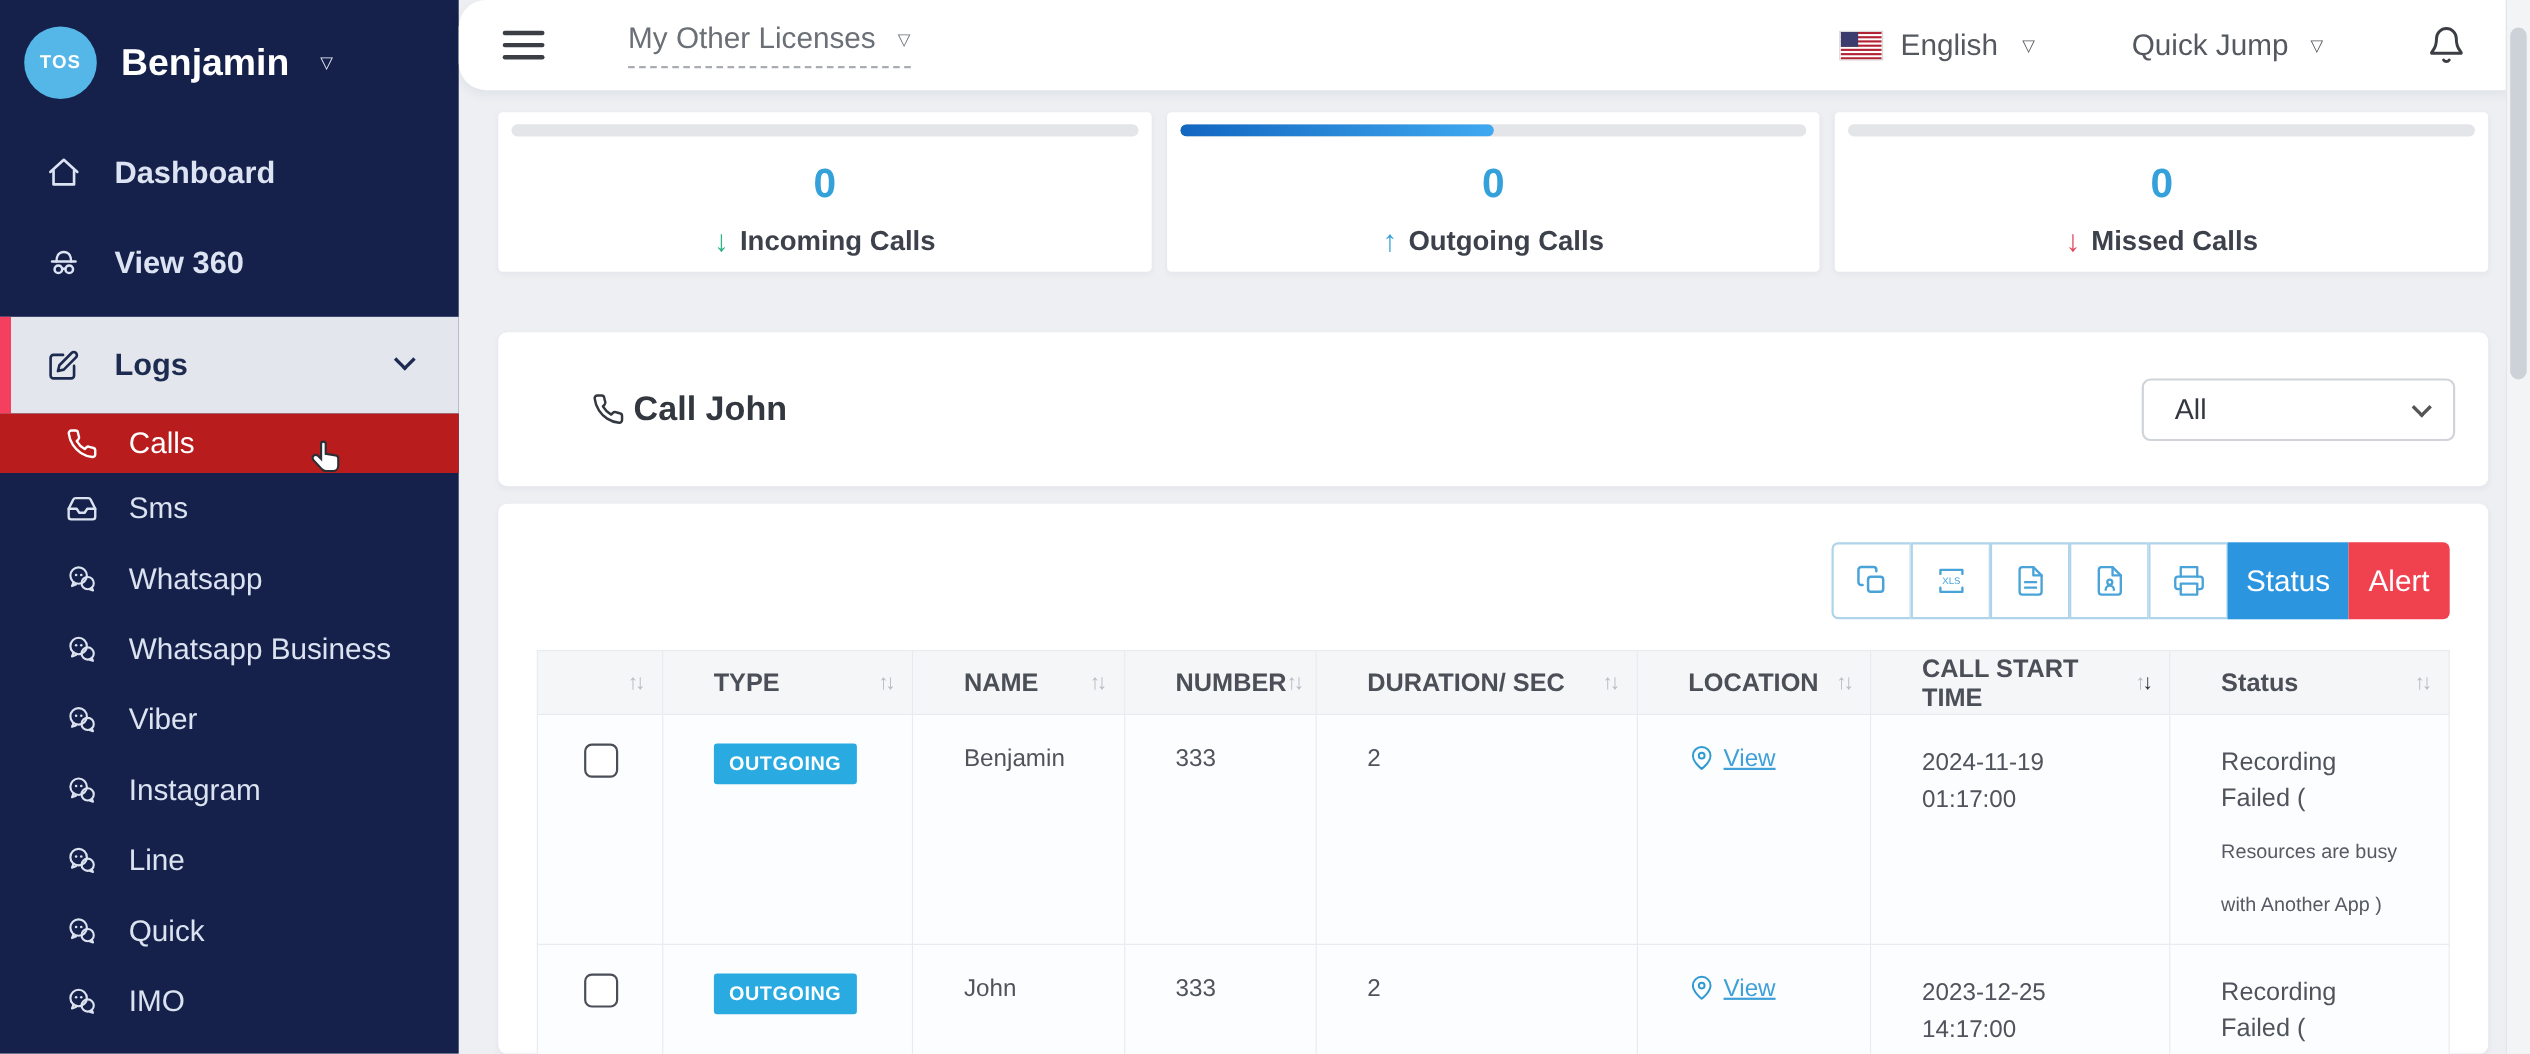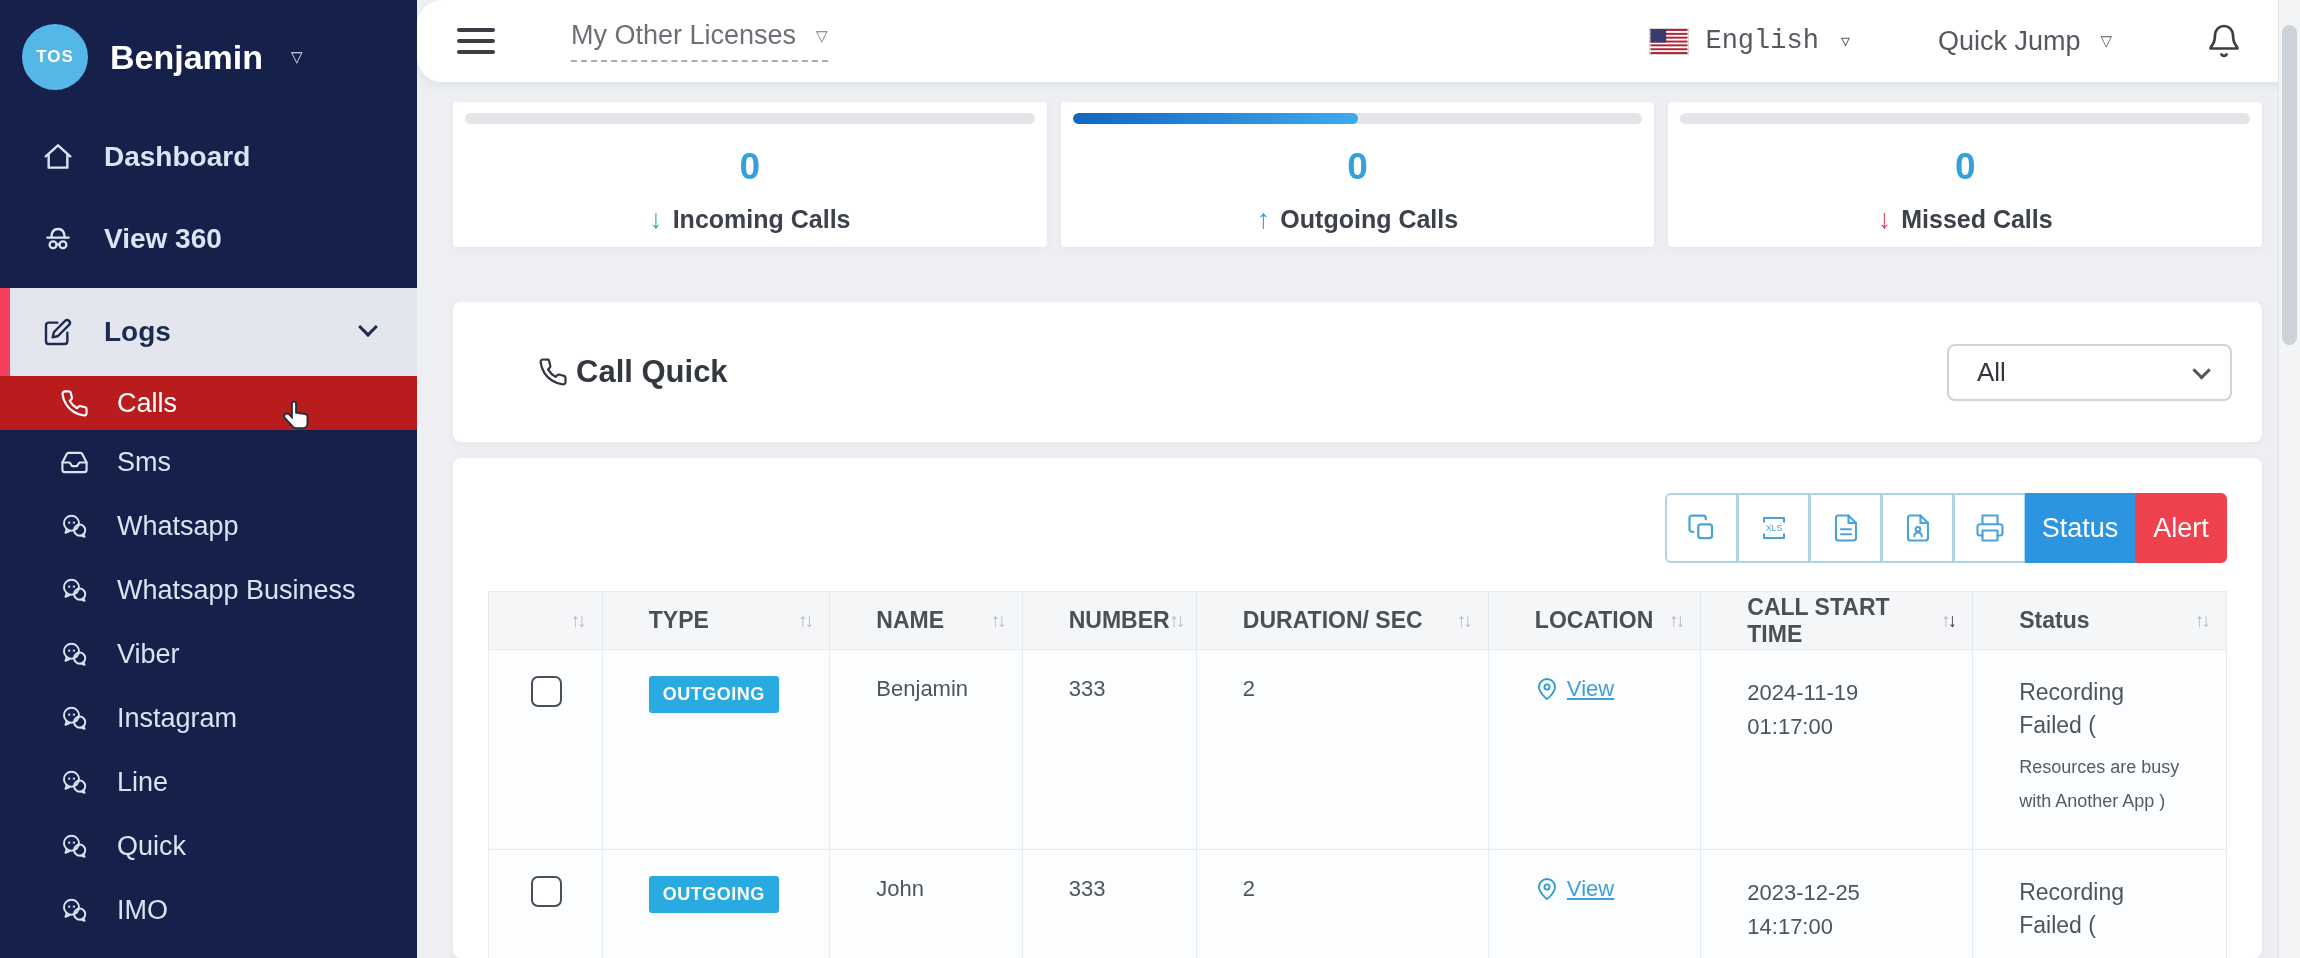--- a/index.html
+++ b/index.html
@@ -34,21 +34,21 @@
   .topbar { height:106px; background:#fff; display:flex; align-items:center;
             padding:0 58px 0 40px; box-shadow:0 4px 10px rgba(20,30,60,.06); z-index:3;border-radius:25px; }
   .hamburger { width:38px; display:flex; flex-direction:column; gap:7px; cursor:pointer; }
   .hamburger span { height:4px; background:#3b3f45; border-radius:2px; }
   .licenses { margin-left:76px; display:flex; align-items:center; gap:14px; color:#6b7077;
               font-size:27px; border-bottom:2px dashed #a9adb3; padding-bottom:9px; cursor:pointer; }
   .licenses .tri { color:#6b7077; }
   .top-right { margin-left:auto; display:flex; align-items:center; gap:26px; color:#55595f; font-size:27px; }
   .flag { width:40px; height:27px; border:1px solid #d6d6d6; }
   .qjump { margin-left:62px; display:flex; align-items:center; gap:14px; cursor:pointer;}
-  .lang { display:flex; align-items:center; gap:16px; cursor:pointer;font-family:Liberation Mono, monospace;}
+  .lang { display:flex; align-items:center; gap:16px; cursor:pointer;}
   .bell { width:36px; height:38px; margin-left:68px; color:#3b3f45; cursor:pointer; }
 
   .content { flex:1; padding:20px 38px 0 36px; position:relative; }
 
   
   .stats-row { display:flex; gap:14px; }
   .stat-card { flex:1; background:#fff; border-radius:4px; height:145px; padding:11px 12px 0 12px;
                box-shadow:0 2px 6px rgba(30,40,70,.05); text-align:center; }
   .stat-bar { height:11px; border-radius:6px; background:#e4e5e8; overflow:hidden; }
   .stat-fill { height:100%; border-radius:6px; background:linear-gradient(90deg,#1266c0,#3fa9f0); }
@@ -92,21 +92,21 @@
   td.c-check { text-align:left; padding-left:42px; }
   .checkbox { appearance:none; width:31px; height:31px; border:2px solid #4a4f57; border-radius:7px;
               background:#fff; cursor:pointer; display:inline-block; }
   .badge { display:inline-block; background:#29abe2; color:#fff; font-size:18px; font-weight:bold;
            padding:8px 14px; border-radius:3px; letter-spacing:.5px; }
   .view-link { display:inline-flex; align-items:center; gap:8px; color:#3f9fd8; font-size:22px;
                text-decoration:underline; cursor:pointer; }
   .view-link .ic { width:24px; height:26px; color:#2f9ad0; }
   .dt { line-height:34px; }
   .status-main { display:block; max-width:160px; font-size:23px; line-height:33px; color:#4f545c; }
-  .status-detail { display:block; max-width:165px; font-size:18px; line-height:34px; color:#555a63; margin-top:8px; }
+  .status-detail { display:block; max-width:165px; font-size:18px; line-height:48px; color:#555a63; margin-top:8px; }
 
   
   .scrollbar { position:absolute; right:0; top:0; width:22px; height:958px; background:#f3f4f6;
                border-left:1px solid #e2e4e8; z-index:5; }
   .scroll-thumb { position:absolute; left:3px; top:25px; width:15px; height:320px;
                   background:#cdd2d8; border-radius:8px; cursor:pointer; }
 
   .ic { display:inline-block; }
 </style>
 </head>
@@ -345,21 +345,21 @@
             <span>Missed Calls</span>
           </div>
         </div>
       </div>
 
       <div class="card calllogs">
         <div class="cl-title">
           <svg class="ic" style="color:#33373f">
               <use href="#i-phone"></use>
             </svg>
-          <span>Call Quick</span>
+          <span>Call John</span>
         </div>
         <div class="select">
           <span>All</span>
           <span class="chev2"></span>
         </div>
       </div>
 
       <div class="card tablecard">
         <div class="toolbar">
           <div class="tool-btn">

